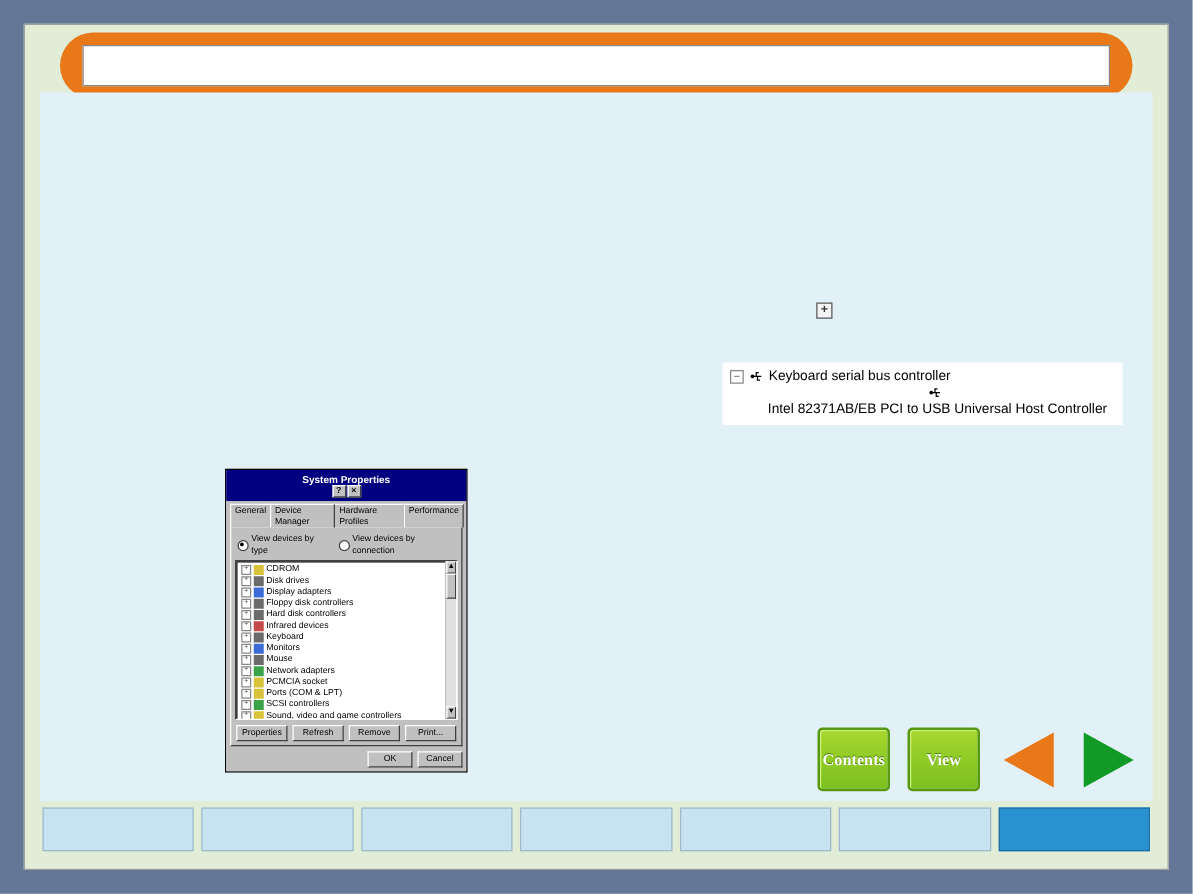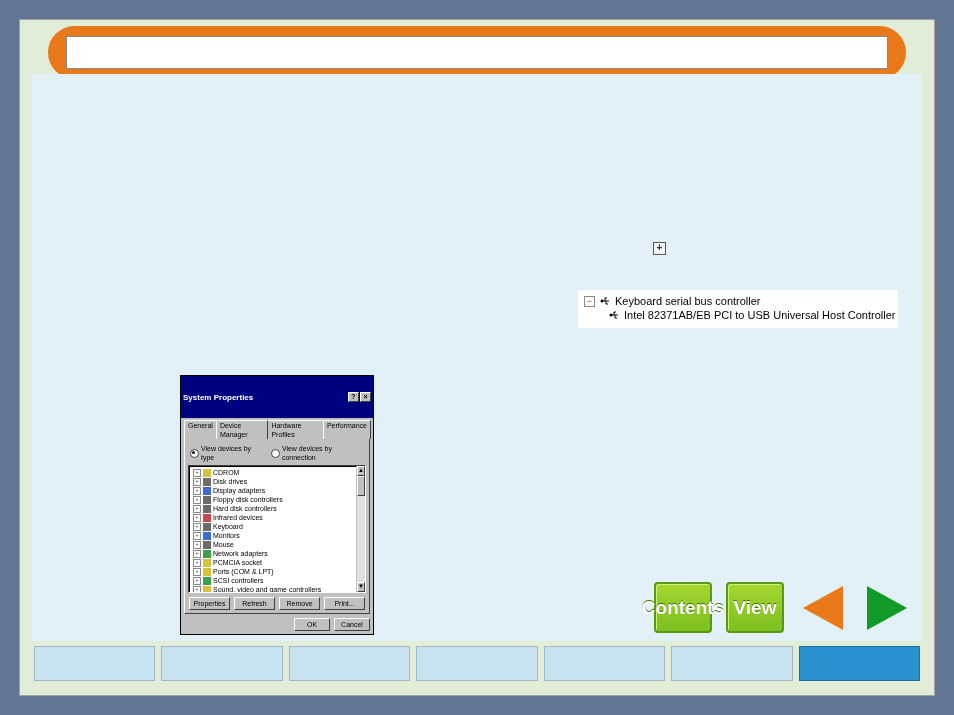--- a/index.html
+++ b/index.html
@@ -79,20 +79,21 @@
     line-height: 14px;
   }
   .usb-row {
     display: flex;
     align-items: center;
     white-space: nowrap;
   }
   .usb-child {
     padding-left: 24px;
     position: relative;
+    flex-direction: column;
   }
   .tree-minus {
     display: inline-block;
     width: 9px;
     height: 9px;
     border: 1px solid #888;
     background: #fff;
     font-size: 9px;
     line-height: 8px;
     text-align: center;
@@ -120,23 +121,24 @@
     box-shadow: 1px 1px 0 #fff inset;
     font-size: 8px;
     line-height: 9px;
   }
   .sysprops-title {
     background: #000080;
     color: #fff;
     display: flex;
     align-items: center;
     justify-content: space-between;
-    padding: 16px 2px;
+    padding: 3px 2px;
     font-weight: bold;
     font-size: 8px;
+    flex-direction: column;
   }
   .sp-title-buttons {
     display: flex;
     gap: 1px;
   }
   .sp-winbtn {
     width: 9px;
     height: 8px;
     background: #c0c0c0;
     border: 1px solid #fff;
@@ -306,24 +308,25 @@
     align-items:center;
     gap:14px;
   }
   .green-btn {
     width:54px;height:47px;
     background: linear-gradient(#a6d72f,#7bbf1f);
     border:2px solid #579911;
     border-radius:4px;
     color:#fff;
     font-weight:bold;
-    font-size:19px;
+    font-size:13px;
     display:flex;align-items:center;justify-content:center;
     box-shadow: inset 1px 1px 0 #cdf07a;
     text-shadow: 0 -1px 0 #3d6f0b;
+    font-family: Liberation Serif, serif;
   }
   .tri-btn {
     width:50px; height:45px;
     display:flex;align-items:center;justify-content:center;
   }
   .tri-left {
     width:0;height:0;
     border-top:22px solid transparent;
     border-bottom:22px solid transparent;
     border-right:40px solid #e87818;

